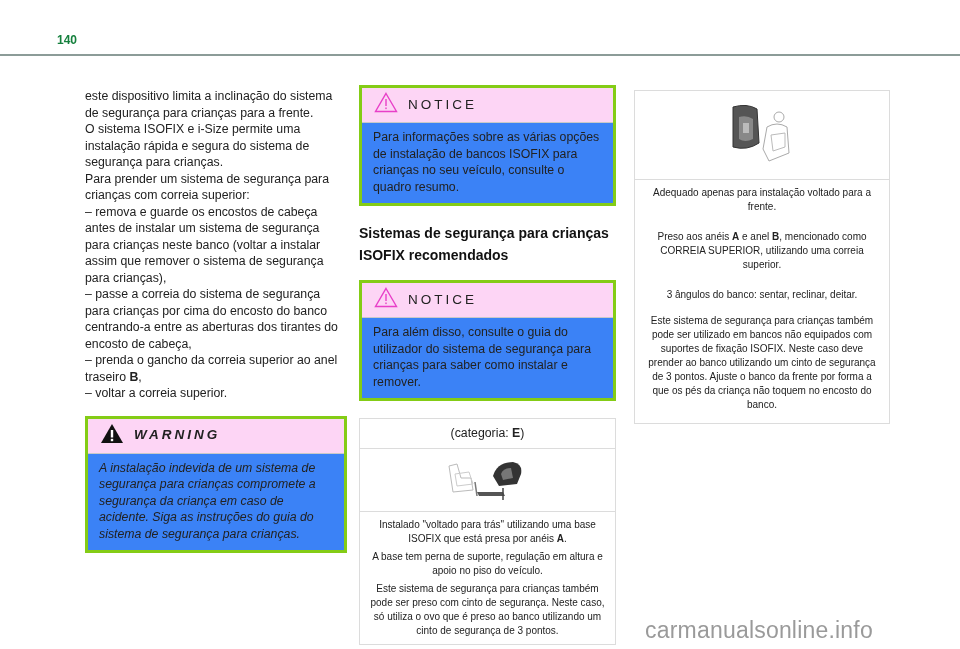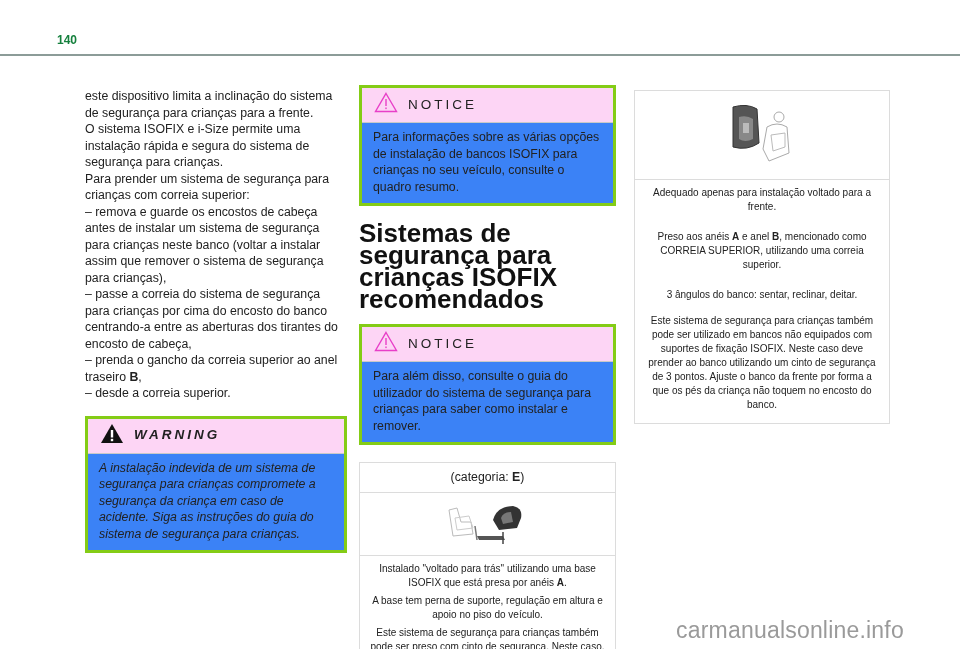--- a/index.html
+++ b/index.html
@@ -15,46 +15,46 @@
 
   .body-text p { margin:0; }
   b { font-weight:bold; }
 
   .callout { border:3px solid #84cc16; background:#3b82f6; }
   .callout-head { background:#fdd5f5; height:34px; display:flex; align-items:center; padding-left:12px; border-bottom:1px solid #c9c9c9; }
   .callout-head .title { margin-left:10px; font-size:13.5px; letter-spacing:3px; }
   .callout-head.warn .title { font-weight:bold; }
   .callout-body { padding:6px 11px 8px 11px; font-size:12.3px; line-height:16.5px; }
 
-  .section-title { font-size:26px; font-weight:bold; line-height:22px; margin:16px 0 14px 0; color:#111; }
+  .section-title { font-size:14px; font-weight:bold; line-height:22px; margin:16px 0 14px 0; color:#111; }
 
   .table { border:1px solid #dcdcdc; }
   .table .cell { border-bottom:1px solid #dcdcdc; text-align:center; padding:6px 8px; }
   .table .cell:last-child { border-bottom:none; }
   .table .hdr { font-size:12.3px; line-height:16.5px; }
   .table .img-cell { height:50px; display:flex; justify-content:center; align-items:center; }
   .table .desc { font-size:10px; line-height:14px; padding:6px 4px; }
 
-  .watermark { position:absolute; left:676px; top:617px; font-size:23px; color:#9a9a9a; letter-spacing:0.2px; }
+  .watermark { position:absolute; left:645px; top:617px; font-size:23px; color:#9a9a9a; letter-spacing:0.2px; }
 </style>
 </head>
 <body>
 
 <div class="page-num">140</div>
 <div class="top-rule"></div>
 
 <div class="col col1">
   <div class="body-text">
       <p style="margin: 0px;"><span>este dispositivo limita a inclinação do sistema de segurança para crianças para a frente.</span></p>
       <p style="margin: 0px;"><span>O sistema ISOFIX e i-Size permite uma instalação rápida e segura do sistema de segurança para crianças.</span></p>
       <p style="margin: 0px;"><span>Para prender um sistema de segurança para crianças com correia superior:</span></p>
       <p style="margin: 0px;"><span>–  remova e guarde os encostos de cabeça antes de instalar um sistema de segurança para crianças neste banco (voltar a instalar assim que remover o sistema de segurança para crianças),</span></p>
       <p style="margin: 0px;"><span>–  passe a correia do sistema de segurança para crianças por cima do encosto do banco centrando-a entre as aberturas dos tirantes do encosto de cabeça,</span></p>
       <p style="margin: 0px;"><span>–  prenda o gancho da correia superior ao anel traseiro </span><b>B</b><span>,</span></p>
-      <p style="margin: 0px;"><span>–  desde a correia superior.</span></p>
+      <p style="margin: 0px;"><span>–  voltar a correia superior.</span></p>
     </div>
 
   <div class="callout" style="margin-top:14px;font-style:italic;">
     <div class="callout-head warn">
       <span>
         <svg width="24" height="21" viewBox="0 0 24 21">
             <polygon points="12,1 23,20 1,20" fill="#111"></polygon>
             <rect x="10.8" y="7" width="2.4" height="7.5" fill="#fff"></rect>
             <rect x="10.8" y="15.8" width="2.4" height="2.4" fill="#fff"></rect>
           </svg>

